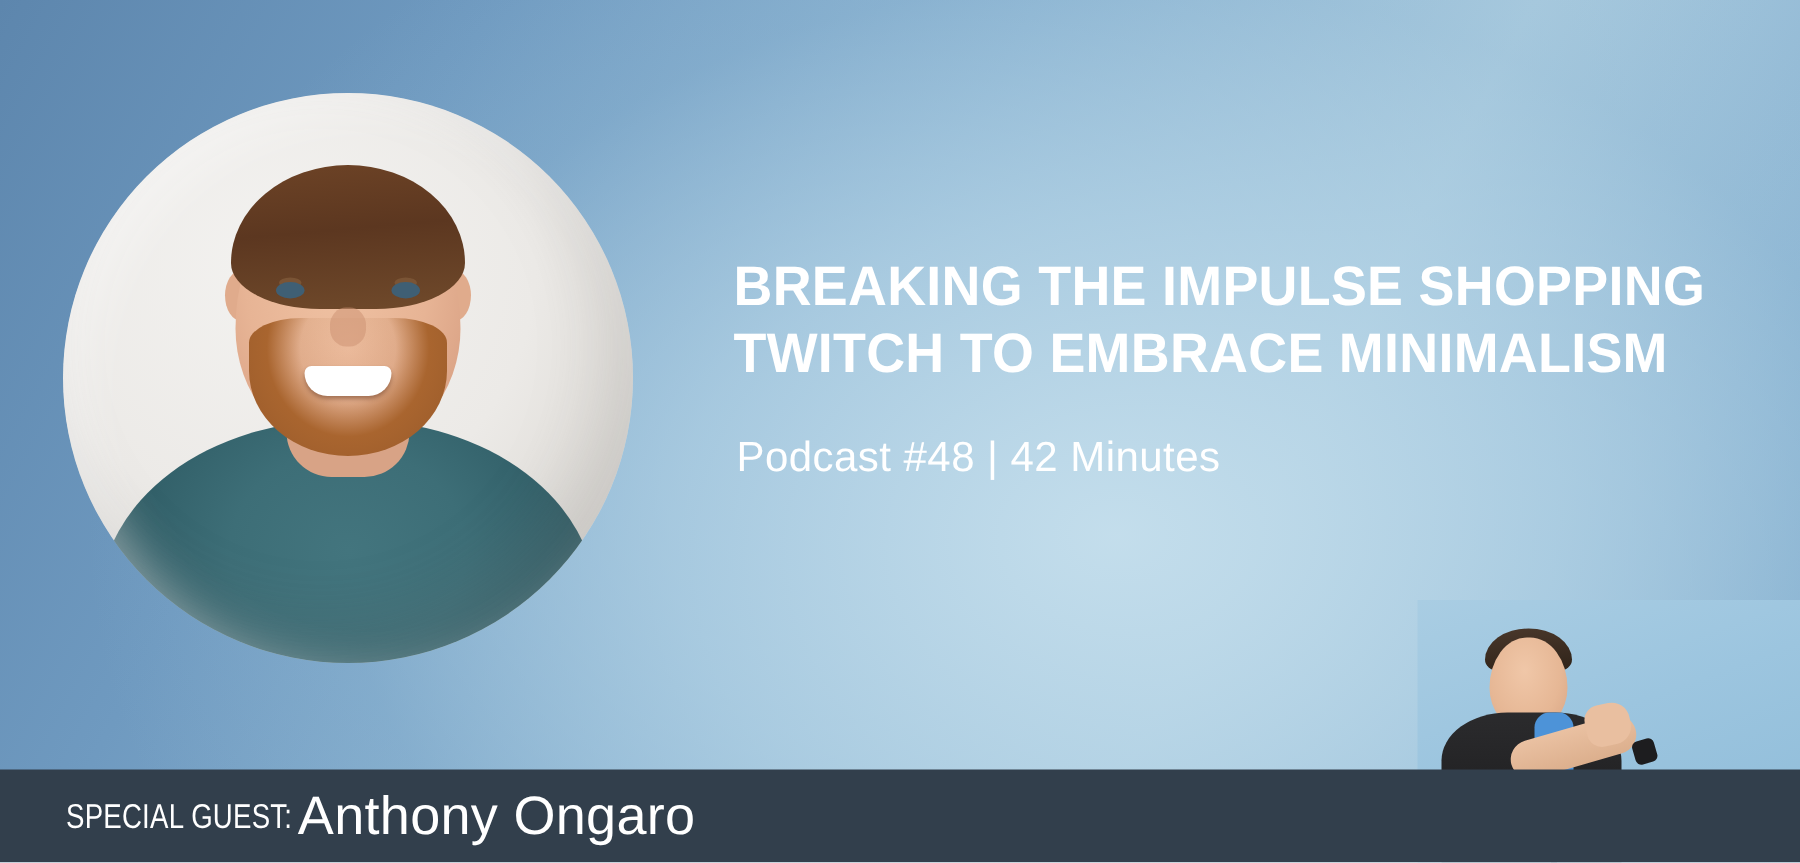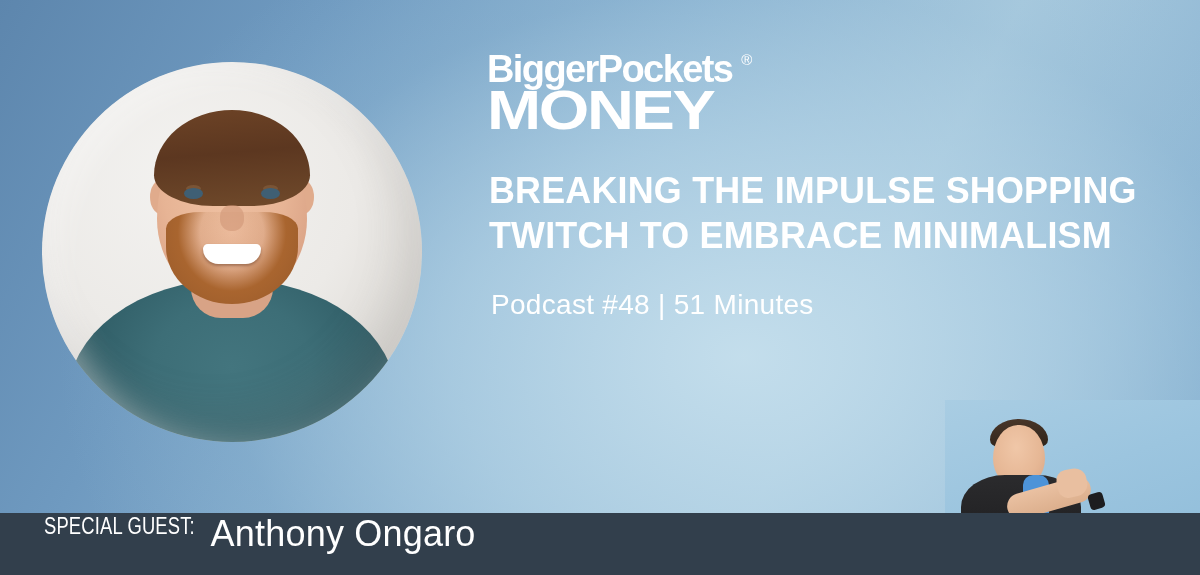--- a/index.html
+++ b/index.html
@@ -276,22 +276,22 @@
     width: 1200px;
     height: 62px;
     background: #323f4c;
   }
   .bar-inner {
     position: absolute;
     left: 44px;
     top: 0;
     height: 62px;
     display: flex;
-    align-items: flex-start;
-    gap: 18px;
+    align-items: center;
+    gap: 6px;
   }
   .guest-label {
     color: #ffffff;
     font-size: 23px;
     font-weight: 400;
     letter-spacing: 0.2px;
     transform: scaleX(0.80);
     transform-origin: left center;
     white-space: nowrap;
     text-transform: uppercase;
@@ -318,31 +318,24 @@
     <div class="p-head"></div>
     <div class="p-hair"></div>
     <div class="p-beard"></div>
     <div class="p-eye l"></div>
     <div class="p-eye r"></div>
     <div class="p-nose"></div>
     <div class="p-mouth"></div>
     <div class="p-shadow"></div>
   </div>
 
-  <div class="logo">
-    <div class="logo-top">
-      <span>BiggerPockets</span>
-      <span class="logo-reg">®</span>
-    </div>
-    <div class="logo-bottom">MONEY</div>
-  </div>
 
   <div class="title">Breaking the Impulse Shopping Twitch to Embrace Minimalism</div>
 
-  <div class="meta">Podcast #48 | 51 Minutes</div>
+  <div class="meta">Podcast #48 | 42 Minutes</div>
 
   <div class="hosts">
     <div class="h-person man">
       <div class="h-hair"></div>
       <div class="h-head"></div>
       <div class="h-body">
         <div class="h-shirt"></div>
         <div class="h-zip"></div>
         <div class="h-badge"></div>
       </div>

